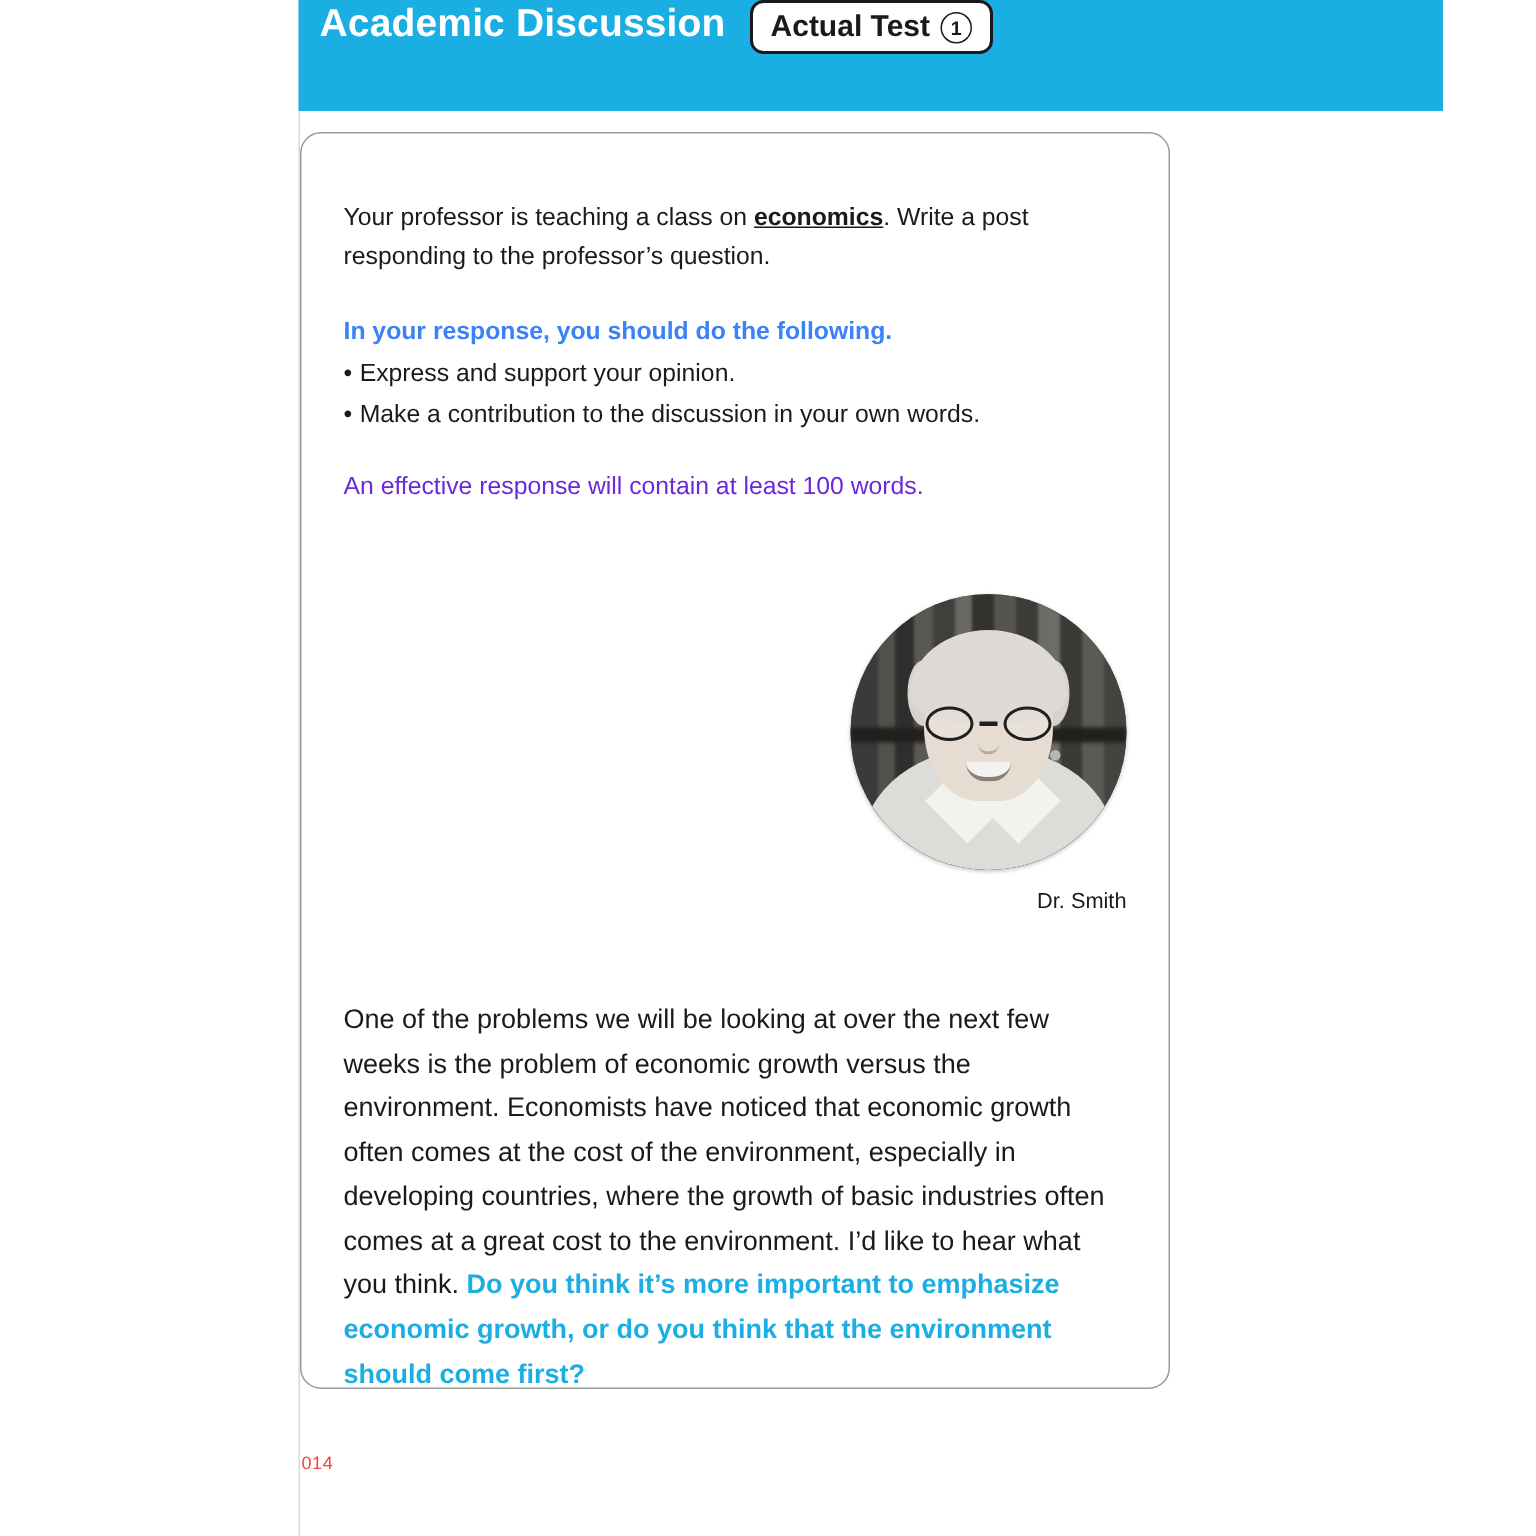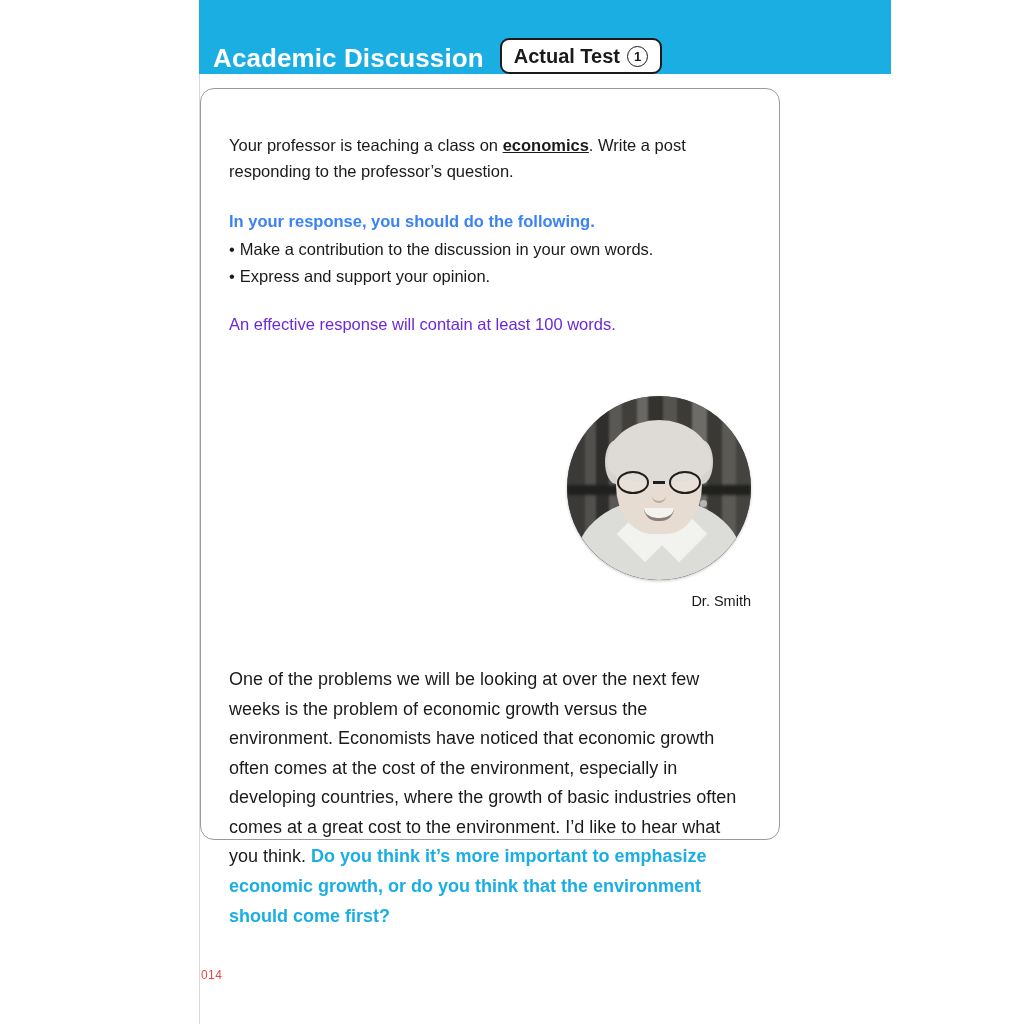--- a/index.html
+++ b/index.html
@@ -28,25 +28,25 @@
     width: 1px;
     height: 1024px;
     background: #d9d9d9;
   }
 
   
   .header-banner {
     position: absolute;
     left: 199px;
     top: 0;
-    width: 692px;
+    width: 763px;
     height: 74px;
     background: #1BAEE3;
     display: flex;
-    align-items: flex-end;
+    align-items: flex-start;
     padding-left: 14px;
   }
   .header-title {
     color: #ffffff;
     font-size: 26px;
     font-weight: bold;
     letter-spacing: 0.1px;
     white-space: nowrap;
   }
   .test-badge {
@@ -79,21 +79,21 @@
     color: #1a1a1a;
     line-height: 1;
   }
 
   
   .card {
     position: absolute;
     left: 200px;
     top: 88px;
     width: 580px;
-    height: 752px;
+    height: 838px;
     background: #ffffff;
     border: 1.5px solid #9b9b9b;
     border-radius: 14px;
     padding: 26px 28px 0 28px;
   }
 
   .prompt-text {
     font-size: 16.5px;
     line-height: 1.62;
     color: #1a1a1a;
@@ -318,24 +318,24 @@
   <div class="card">
 
     <p class="prompt-text">
       <span>Your professor is teaching a class on </span><span class="topic">economics</span><span>. Write a post responding to the professor’s question.</span>
     </p>
 
     <div class="instructions-head">In your response, you should do the following.</div>
 
     <ul class="bullet-list">
       <li>
-        <span class="bullet-dot">•</span><span>Make a contribution to the discussion in your own words.</span>
+        <span class="bullet-dot">•</span><span>Express and support your opinion.</span>
       </li>
       <li>
-        <span class="bullet-dot">•</span><span>Express and support your opinion.</span>
+        <span class="bullet-dot">•</span><span>Make a contribution to the discussion in your own words.</span>
       </li>
     </ul>
 
     <div class="word-count-note">An effective response will contain at least 100 words.</div>
 
     <div class="professor-block">
       <div class="avatar">
         <div class="bg-shelf"></div>
         <div class="bg-shelf2"></div>
         <div class="body-shape"></div>

